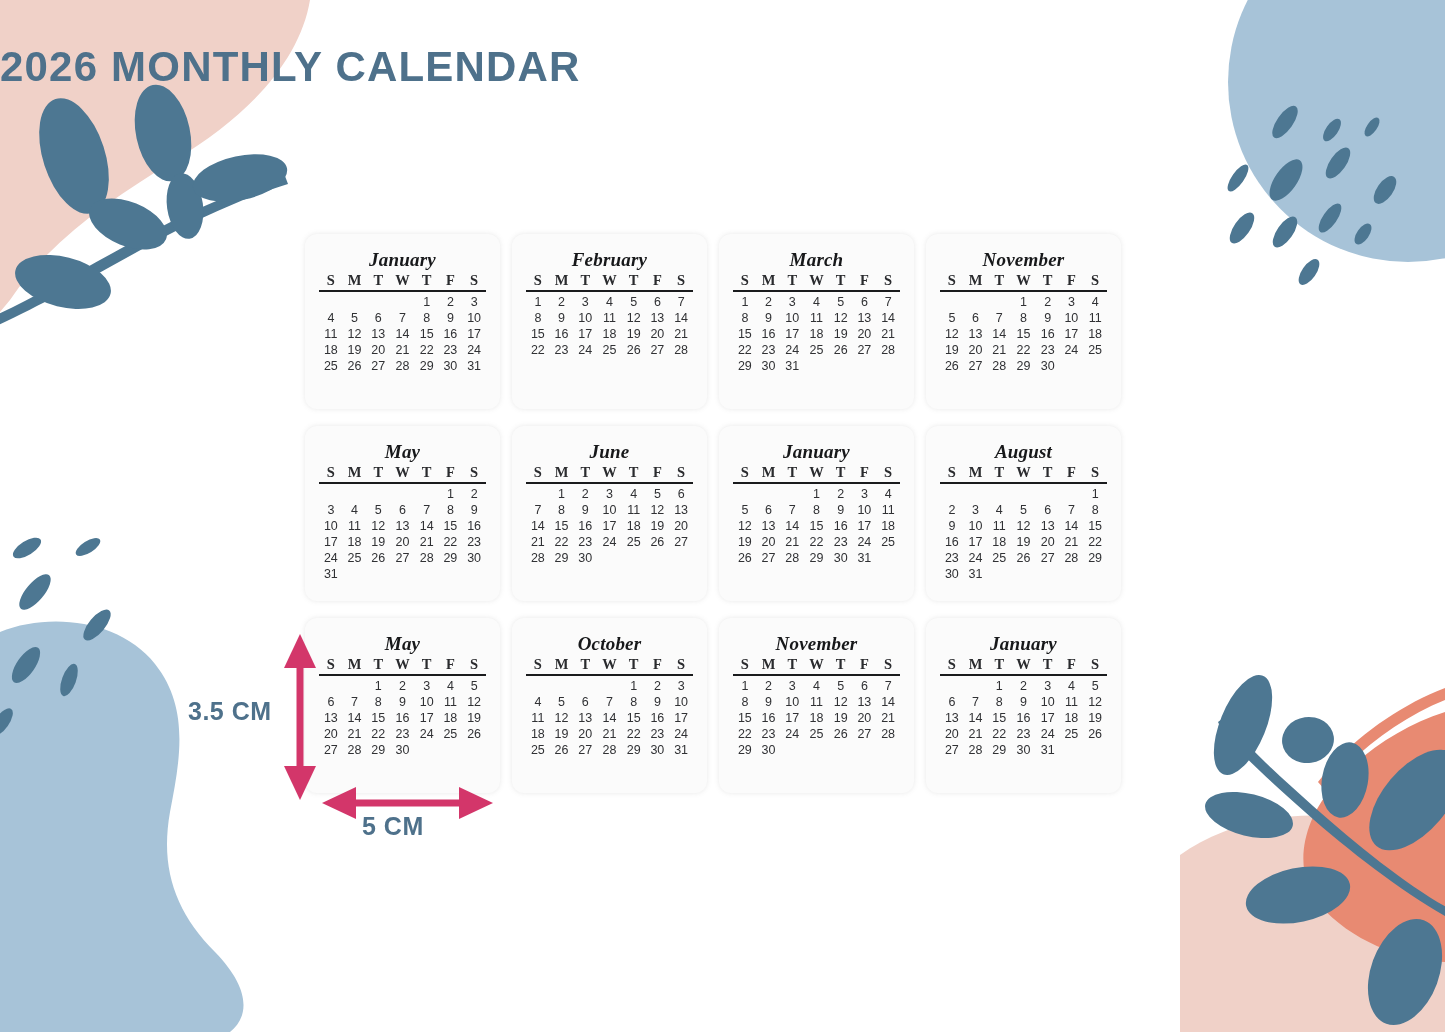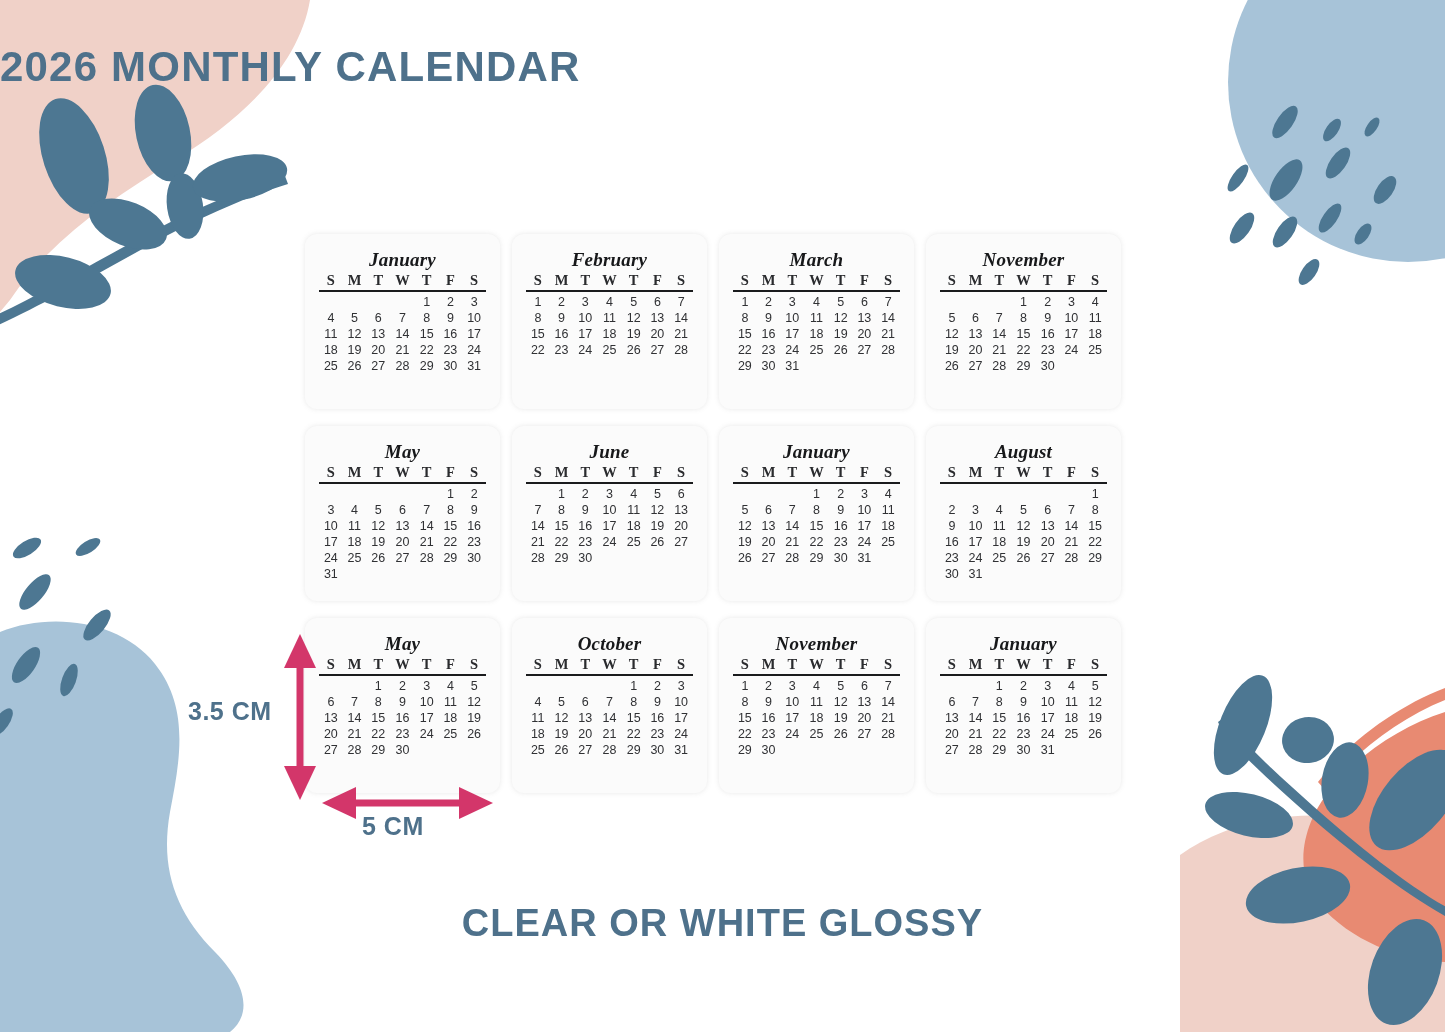--- a/index.html
+++ b/index.html
@@ -1016,16 +1016,15 @@
       <line x1="343" y1="803" x2="472" y2="803"></line>
     </g>
     <path fill="#d3366a" d="M322,803 L356,819 L356,787 Z"></path>
     <path fill="#d3366a" d="M493,803 L459,819 L459,787 Z"></path>
   </svg>
 
   <div class="dim-label" id="dim-height-label">3.5 CM</div>
   <div class="dim-label" id="dim-width-label">5 CM</div>
 
   <div class="footer-block">
-    <div class="footer-line">CLEAR OR WHITE GLOSSY</div>
   </div>
 
 </div>
 
 </body></html>

